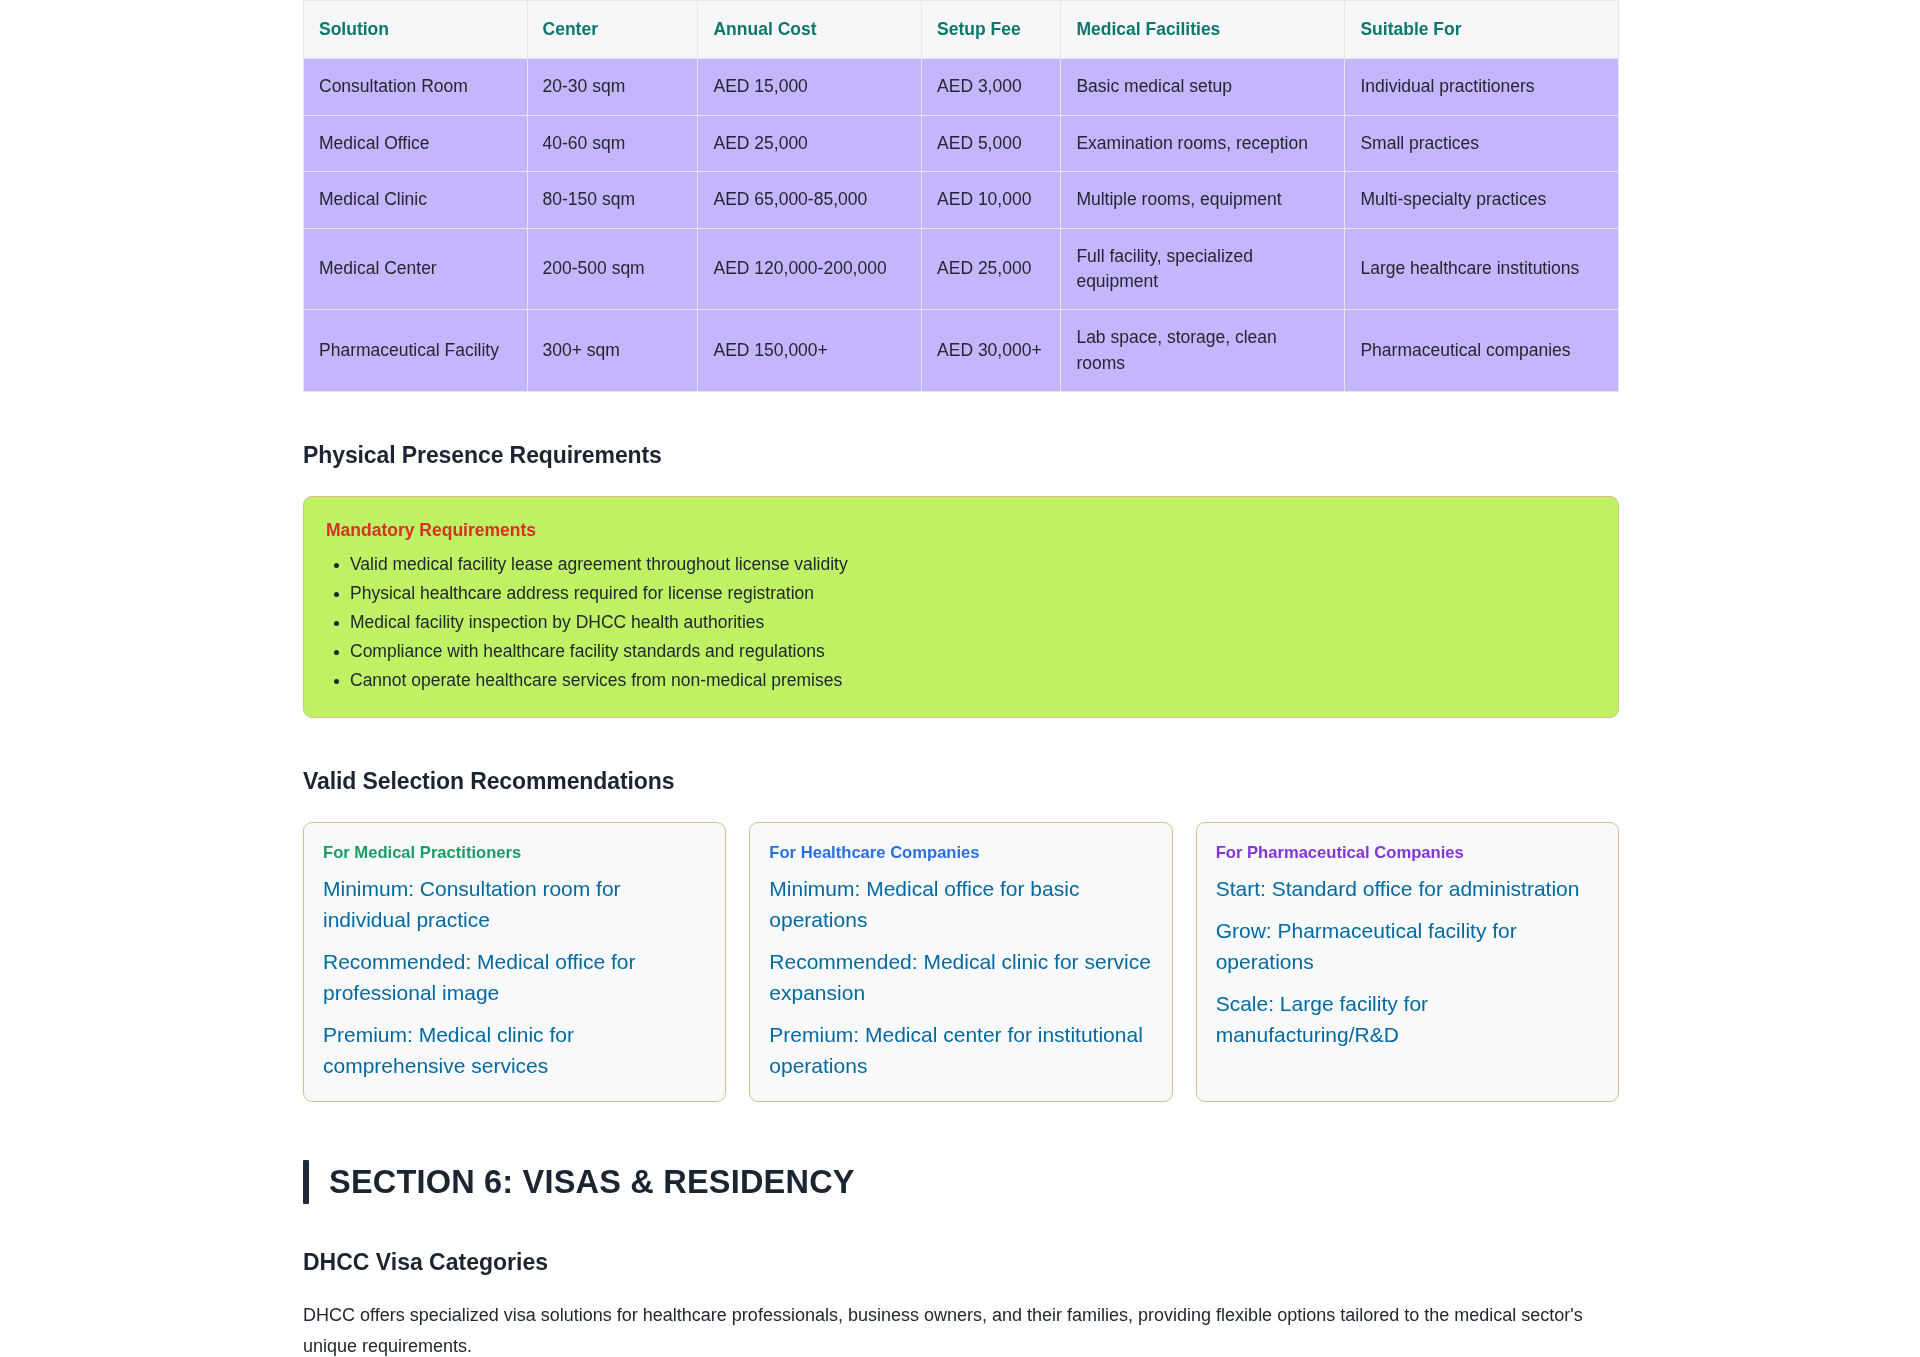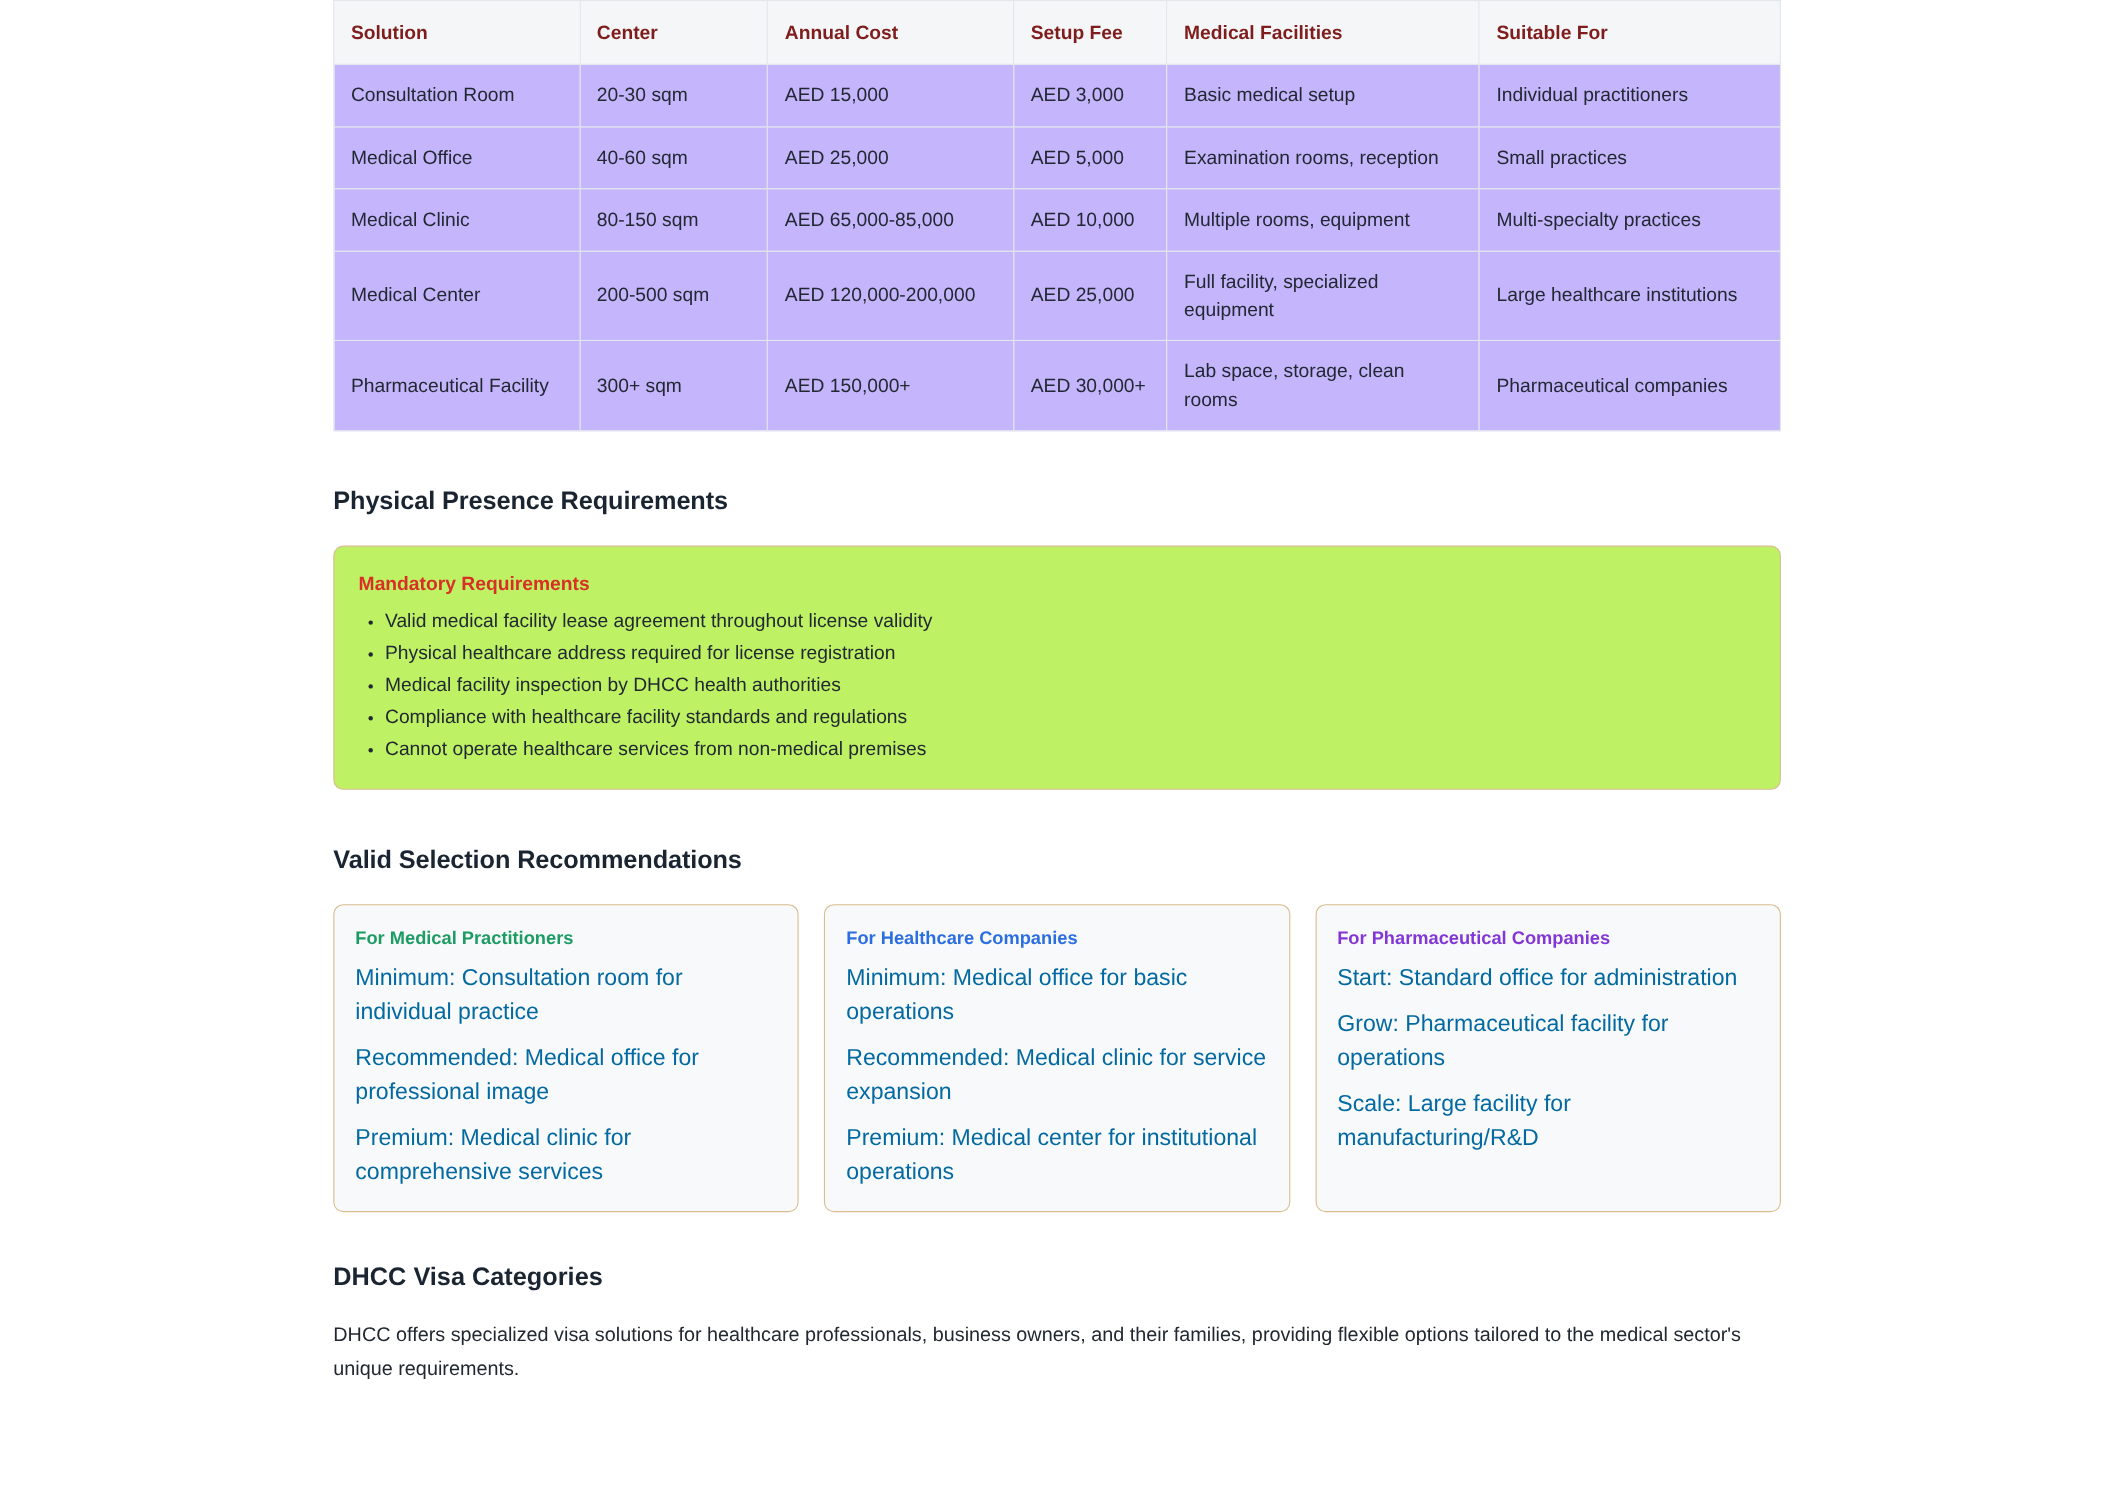--- a/index.html
+++ b/index.html
@@ -34,21 +34,21 @@
     border-collapse: collapse;
     border: 1px solid #e3e6ea;
     table-layout: fixed;
     margin-top: 0;
   }
   .office-table th {
     background: #f4f6f8;
     text-align: left;
     font-size: 17.5px;
     font-weight: bold;
-    color: #7f1d1d;
+    color: #0f766e;
     padding: 16px 15px;
     border: 1px solid #e3e6ea;
     line-height: 1.45;
     vertical-align: middle;
   }
   .office-table td {
     font-size: 17.5px;
     font-weight: normal;
     color: #222831;
     padding: 15px 15px;
@@ -272,19 +272,23 @@
 
       <div class="card">
         <p class="card-title" style="color:#8236d6">For Pharmaceutical Companies</p>
         <p class="card-line">Start: Standard office for administration</p>
         <p class="card-line">Grow: Pharmaceutical facility for operations</p>
         <p class="card-line">Scale: Large facility for manufacturing/R&amp;D</p>
       </div>
 
     </div>
 
+    <div class="section-banner">
+      <div class="section-bar"></div>
+      <h2 class="section-title">SECTION 6: VISAS &amp; RESIDENCY</h2>
+    </div>
 
     <h3 class="visa-heading">DHCC Visa Categories</h3>
 
     <p class="body-paragraph">DHCC offers specialized visa solutions for healthcare professionals, business owners, and their families, providing flexible options tailored to the medical sector's unique requirements.</p>
 
   </div>
 </div>
 
 </body></html>

